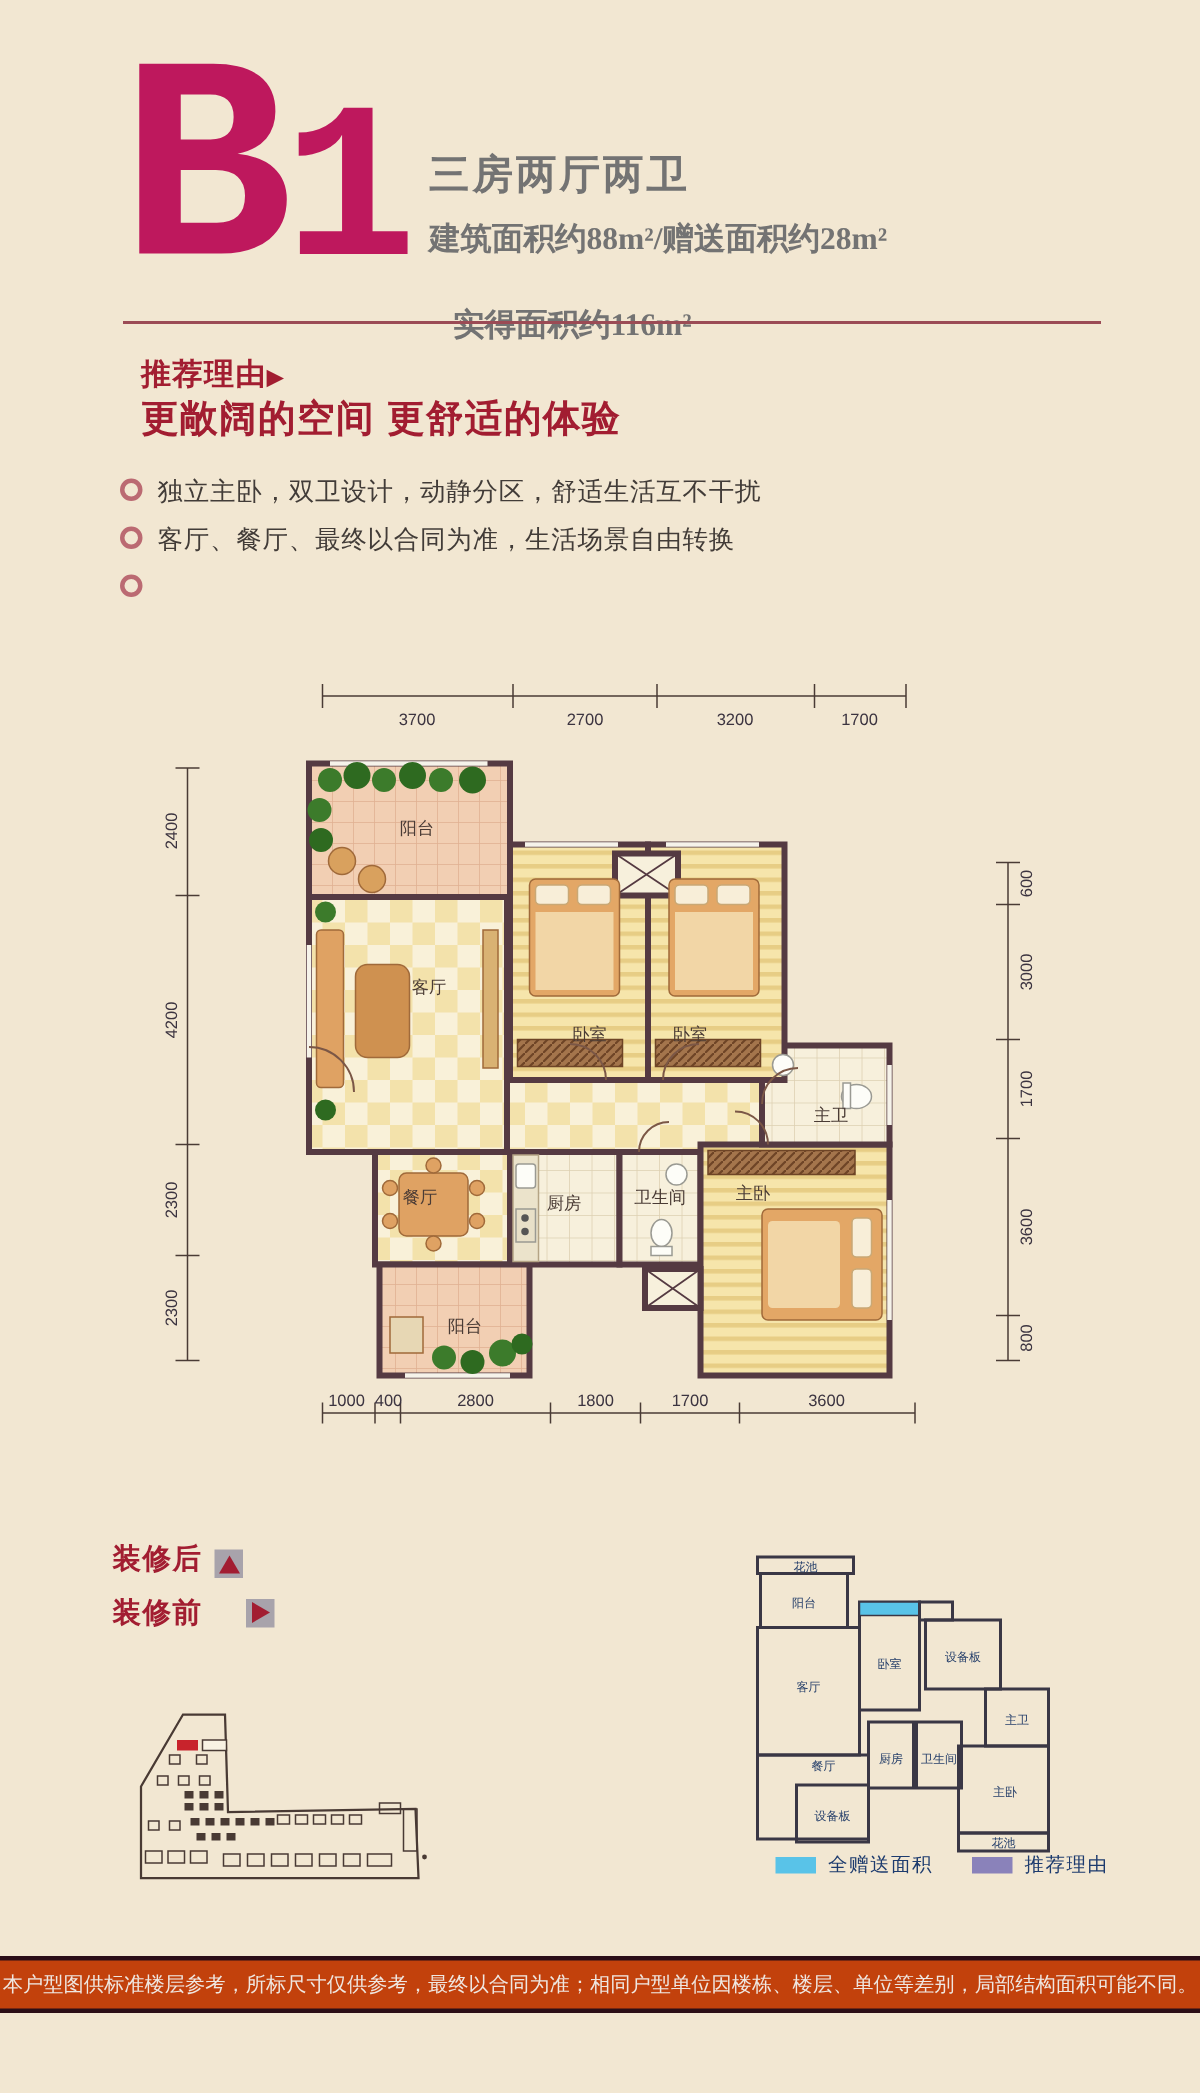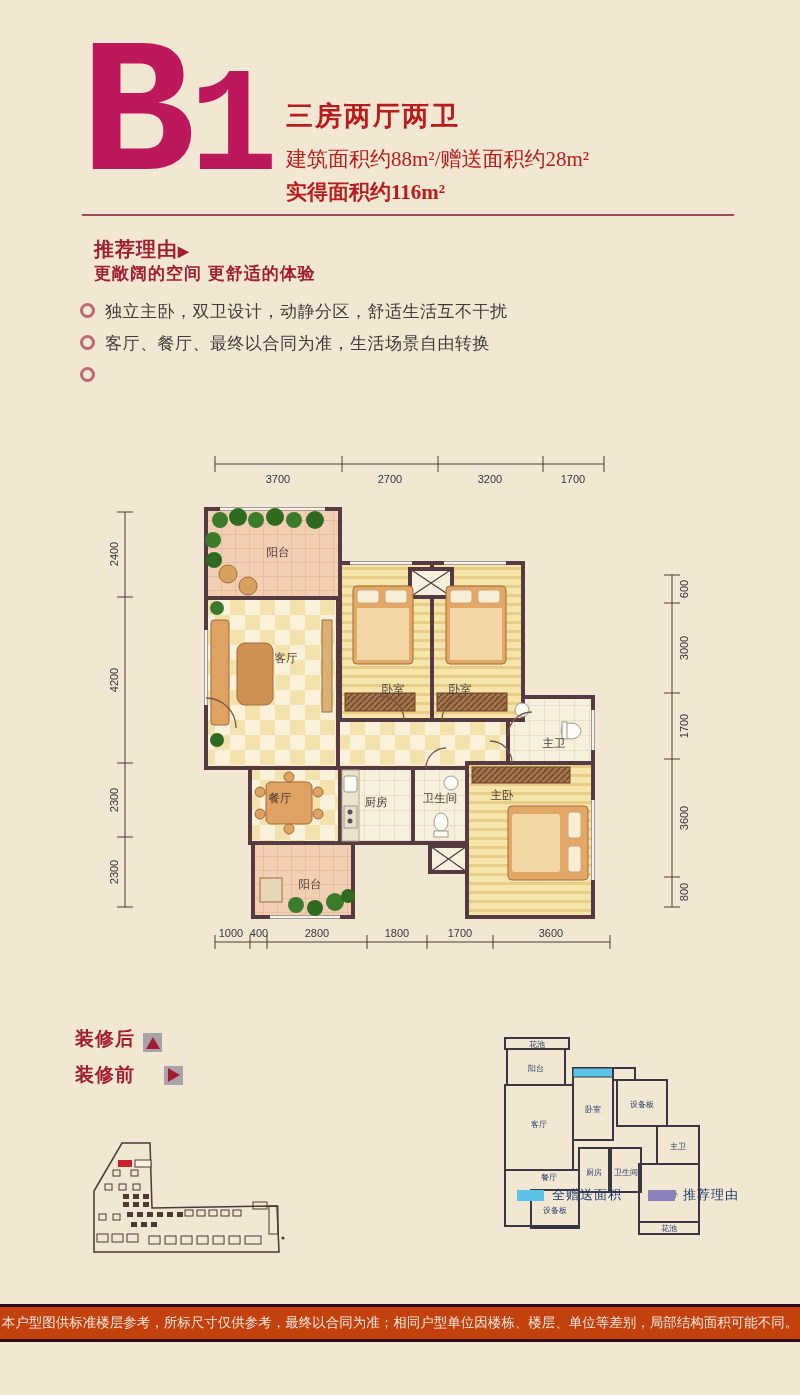--- a/index.html
+++ b/index.html
@@ -4,31 +4,31 @@
 <style>
   html,body{margin:0;padding:0;}
   .page{position:relative;width:800px;height:1395px;background:#f2e7d2;overflow:hidden;
         font-family:"Liberation Sans",sans-serif;}
   .abs{position:absolute;}
 
   
   .unit-code{left:80px;top:22px;color:#be185d;font-family:Liberation Mono, monospace;font-weight:bold;line-height:1;}
   .unit-code .big{font-size:192px;letter-spacing:-6px;}
   .unit-code .small{font-size:148px;}
-  .header-info{left:286px;top:98px;color:#b91c1c;font-family:"Liberation Serif",serif;}
+  .header-info{left:286px;top:98px;color:#737373;font-family:"Liberation Serif",serif;}
   .header-info .l1{font-size:27px;font-weight:bold;letter-spacing:2px;margin:0 0 11px 0;}
-  .header-info .l2{font-size:21px;font-weight:normal;margin:0 0 5px 0;}
-  .header-info .l3{font-size:21px;font-weight:bold;margin:0;}
+  .header-info .l2{font-size:21px;font-weight:bold;margin:0 0 29px 0;}
+  .header-info .l3{font-size:21px;font-weight:bold;margin:16px;}
   .rule{left:82px;top:214px;width:652px;height:2px;background:#9b4b55;}
 
   
   .rec-title{left:94px;top:236px;color:#a21d31;font-size:20px;font-weight:bold;letter-spacing:1px;}
   .rec-title .arrow{font-size:14px;}
-  .rec-sub{left:94px;top:262px;color:#a21d31;font-size:17px;font-weight:bold;letter-spacing:1px;}
-  .bullets{left:80px;top:300px;}
+  .rec-sub{left:94px;top:262px;color:#a21d31;font-size:25px;font-weight:bold;letter-spacing:1px;}
+  .bullets{left:80px;top:316px;}
   .bullet-row{display:flex;align-items:flex-start;height:32px;}
   .ring{width:9px;height:9px;border:3px solid #bb6a72;border-radius:50%;margin:3px 10px 0 0;flex:none;}
   .bullet-text{font-size:17px;color:#423c38;letter-spacing:0.5px;}
 
   
   .room-label{font-family:"Liberation Sans",sans-serif;font-size:11.5px;fill:#4a3b35;text-anchor:middle;}
   .dim{font-family:"Liberation Sans",sans-serif;font-size:11px;fill:#3c3440;text-anchor:middle;}
   .dimline{stroke:#4a3b35;stroke-width:1;}
   .wall{stroke:#553a42;stroke-width:4;}
   .door{stroke:#7b5746;stroke-width:1.3;fill:none;}
@@ -36,21 +36,21 @@
 
   
   .deco-row{display:flex;align-items:center;color:#a21d31;font-size:19px;font-weight:bold;letter-spacing:1px;}
   .tri-box{width:19px;height:19px;background:#a8a3ab;margin-left:8px;display:flex;align-items:center;justify-content:center;}
   .tri-up{width:0;height:0;border-left:7px solid transparent;border-right:7px solid transparent;border-bottom:12px solid #a21d31;}
   .tri-right{width:0;height:0;border-top:7px solid transparent;border-bottom:7px solid transparent;border-left:12px solid #a21d31;}
 
   
   .mini-label{font-family:"Liberation Sans",sans-serif;font-size:8px;fill:#27406b;text-anchor:middle;}
   .mini-wall{stroke:#3a3745;stroke-width:2;fill:none;}
-  .legend{left:517px;top:1186px;display:flex;align-items:center;}
+  .legend{left:517px;top:1234px;display:flex;align-items:center;}
   .legend .swatch{width:27px;height:11px;margin-right:8px;}
   .legend .sw-full{background:#59c3e8;}
   .legend .sw-half{background:#8a82ba;margin-left:26px;}
   .legend .lab{font-size:13px;color:#1d3b6e;letter-spacing:1px;}
 
   
   .footer-bar{left:0;top:1304px;width:800px;height:32px;background:#c2410c;
               border-top:3px solid #2b0e17;border-bottom:3px solid #2b0e17;
               color:#efe7e1;font-size:13.5px;line-height:32px;text-align:center;}
 </style>

